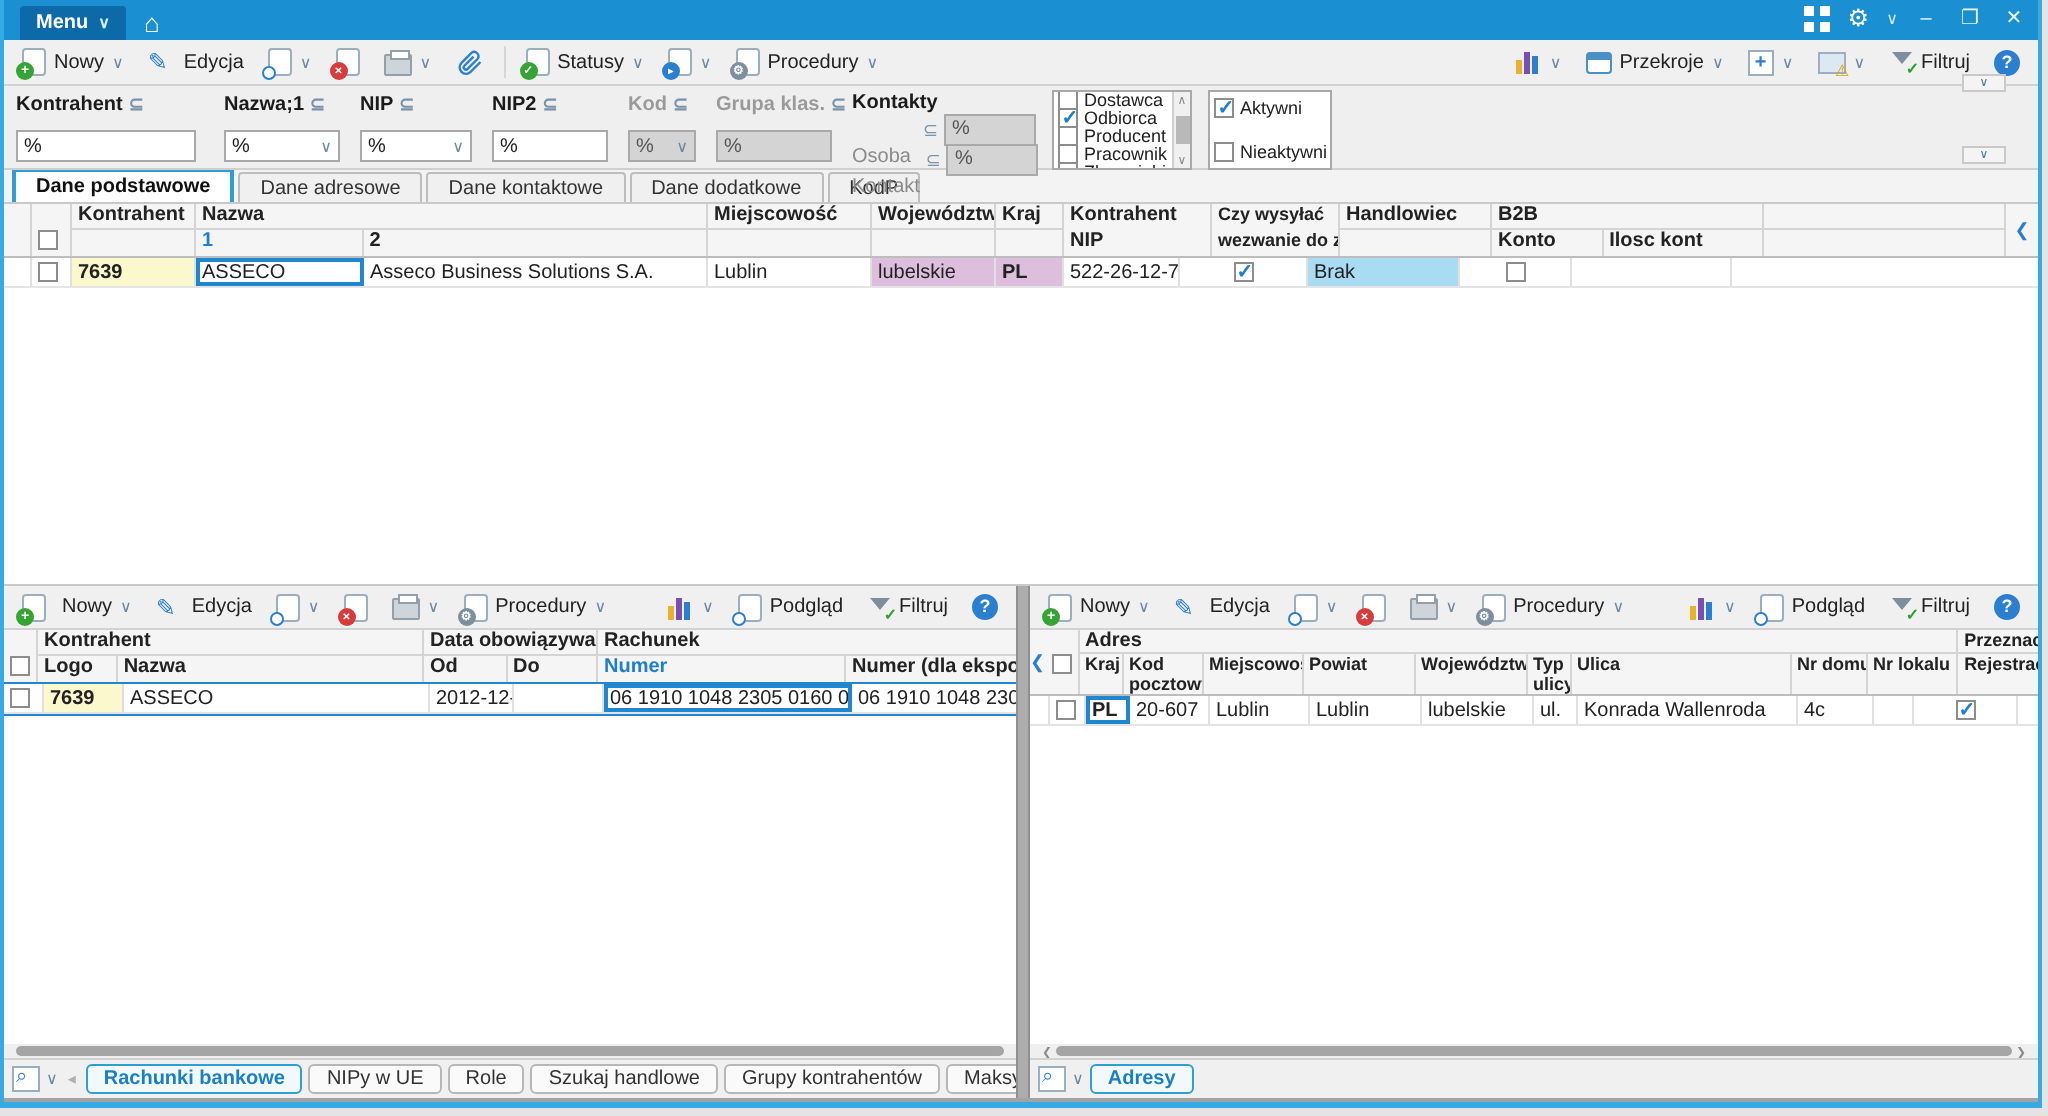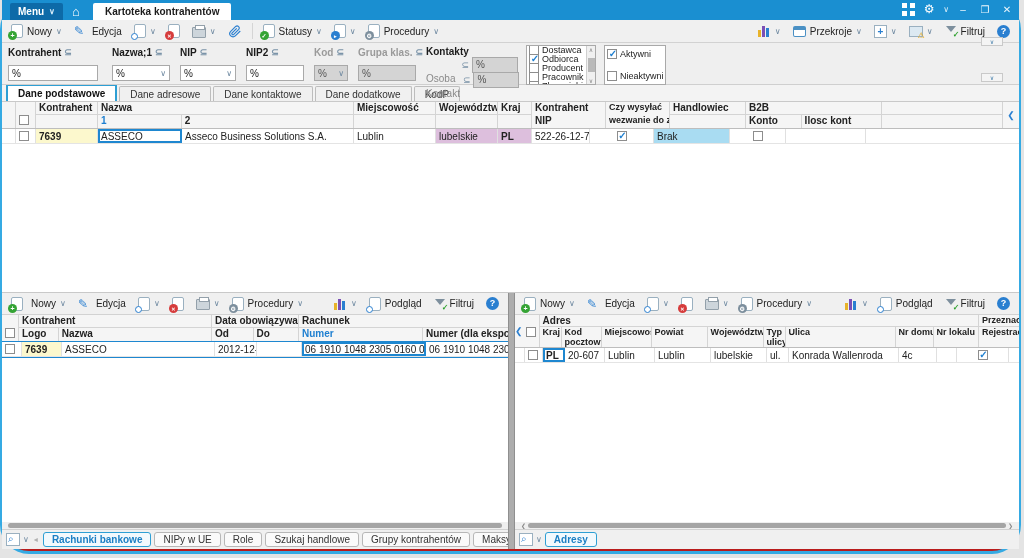--- a/index.html
+++ b/index.html
@@ -1,19 +1,19 @@
 <!DOCTYPE html>
 <html><head>
 <meta charset="utf-8">
 <style>
   * { margin:0; padding:0; box-sizing:border-box; }
   html,body { width:1024px; height:558px; overflow:hidden; background:#e4e4e4;
               font-family:"Liberation Sans", sans-serif; font-size:10px; color:#222; }
-  .window { position:relative; width:1021px; height:554px; background:#b91c1c;
-            border-left:2px solid #35aae3; border-right:2px solid #35aae3; border-bottom:3px solid #35aae3;border-radius:29px; }
+  .window { position:relative; width:1021px; height:554px; background:#a3a3a3;
+            border-left:2px solid #35aae3; border-right:2px solid #35aae3; border-bottom:3px solid #35aae3; }
 
   
   .titlebar { height:20px; background:#1a8fd1; display:flex; align-items:flex-end; position:relative; }
   .menu-btn { background:#0d6aa8; color:#fff; font-weight:bold; font-size:10px; height:17px; margin-left:8px;
               padding:0 8px; display:flex; align-items:center; gap:5px; border-radius:2px 2px 0 0; }
   .menu-btn .dd { color:#cfe8f7; }
   .home { width:26px; height:17px; display:flex; align-items:center; justify-content:center; }
   .home::after { content:"⌂"; color:#fff; font-size:13px; line-height:13px; }
   .doc-tab { background:#fff; color:#1b1b1b; font-weight:bold; font-size:10px; height:17px; padding:0 12px;
              display:flex; align-items:center; border-radius:2px 2px 0 0; margin-left:4px; }
@@ -149,23 +149,20 @@
 <body>
 
 <div class="window">
 
   <div class="titlebar">
     <div class="menu-btn">
       <span>Menu</span>
       <span class="dd lite">∨</span>
     </div>
     <div class="home"></div>
-    <div class="doc-tab">
-      <span>Kartoteka kontrahentów</span>
-    </div>
     <div class="win-ctl">
       <span class="grid-ico"></span>
       <span class="wc gear"></span>
       <span class="dd lite">∨</span>
       <span class="wc">–</span>
       <span class="wc">❐</span>
       <span class="wc">✕</span>
     </div>
   </div>
 

